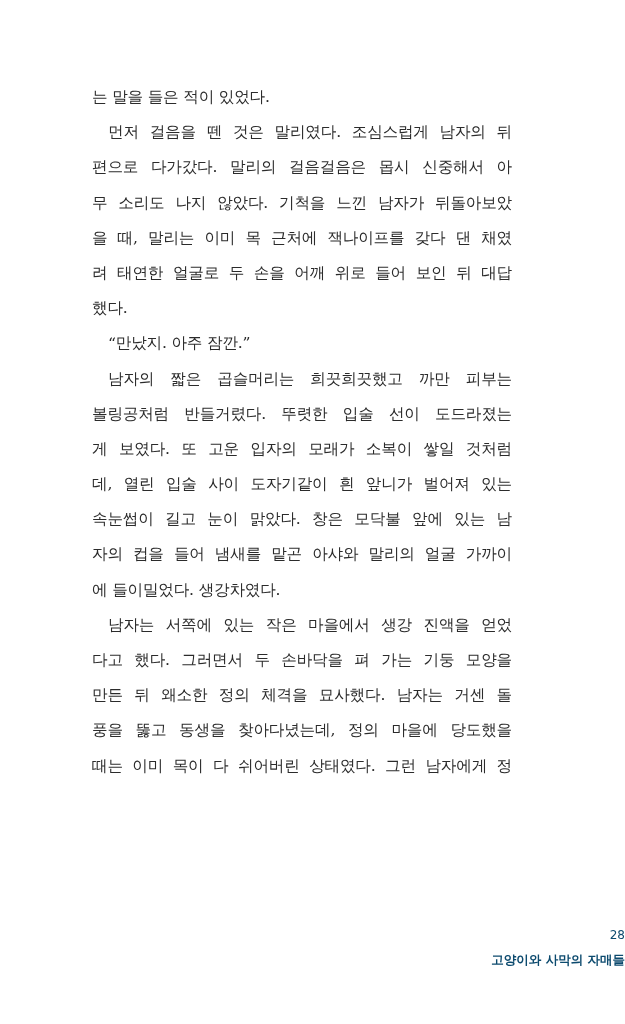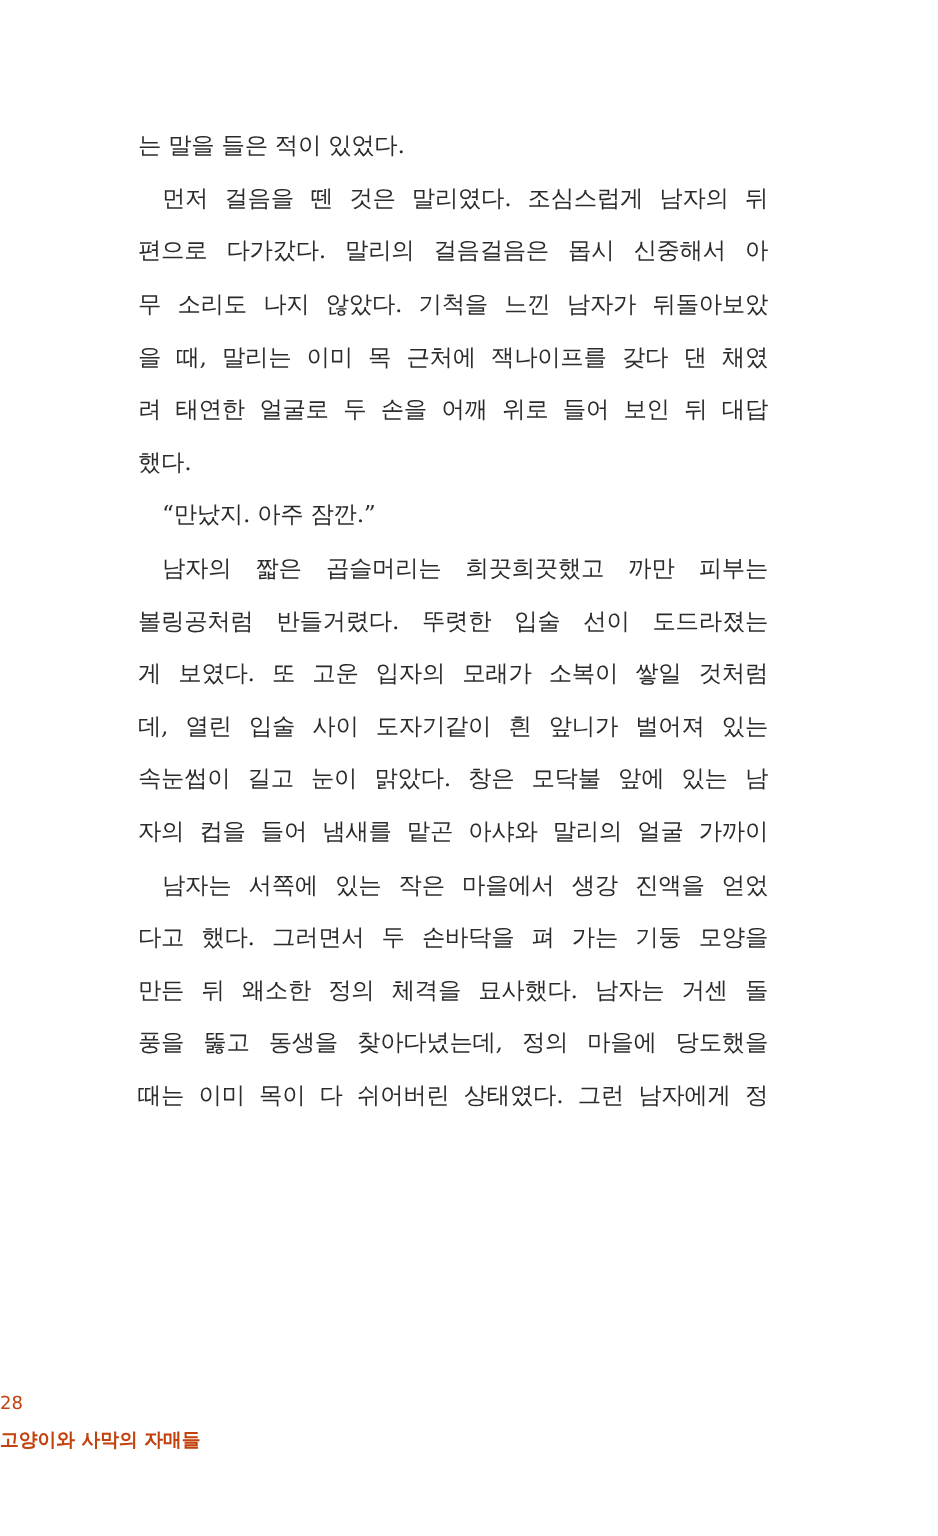--- a/index.html
+++ b/index.html
@@ -38,23 +38,23 @@
     .line.last {
       text-align-last: left;
     }
     .line.indent {
       padding-left: 16px;
     }
     .footer {
       position: absolute;
       left: 0;
       width: 625px;
-      text-align: left;
+      text-align: right;
       font-family: "DejaVu Sans", "Liberation Sans", sans-serif;
-      color: #c2410c;
+      color: #0c4a6e;
     }
     .page-number {
       top: 928px;
       font-size: 12px;
     }
     .book-title {
       top: 952px;
       font-size: 12.5px;
       font-weight: bold;
     }
@@ -75,20 +75,21 @@
     <div class="line last">했다.</div>
 
     <div class="line indent last">“만났지. 아주 잠깐.”</div>
 
     <div class="line indent">남자의 짧은 곱슬머리는 희끗희끗했고 까만 피부는</div>
     <div class="line">볼링공처럼 반들거렸다. 뚜렷한 입술 선이 도드라졌는</div>
     <div class="line">게 보였다. 또 고운 입자의 모래가 소복이 쌓일 것처럼</div>
     <div class="line">데, 열린 입술 사이 도자기같이 흰 앞니가 벌어져 있는</div>
     <div class="line">속눈썹이 길고 눈이 맑았다. 창은 모닥불 앞에 있는 남</div>
     <div class="line">자의 컵을 들어 냄새를 맡곤 아샤와 말리의 얼굴 가까이</div>
+    <div class="line last">에 들이밀었다. 생강차였다.</div>
 
     <div class="line indent">남자는 서쪽에 있는 작은 마을에서 생강 진액을 얻었</div>
     <div class="line">다고 했다. 그러면서 두 손바닥을 펴 가는 기둥 모양을</div>
     <div class="line">만든 뒤 왜소한 정의 체격을 묘사했다. 남자는 거센 돌</div>
     <div class="line">풍을 뚫고 동생을 찾아다녔는데, 정의 마을에 당도했을</div>
     <div class="line">때는 이미 목이 다 쉬어버린 상태였다. 그런 남자에게 정</div>
   </div>
 
   <div class="footer page-number">28</div>
   <div class="footer book-title">고양이와 사막의 자매들</div>

